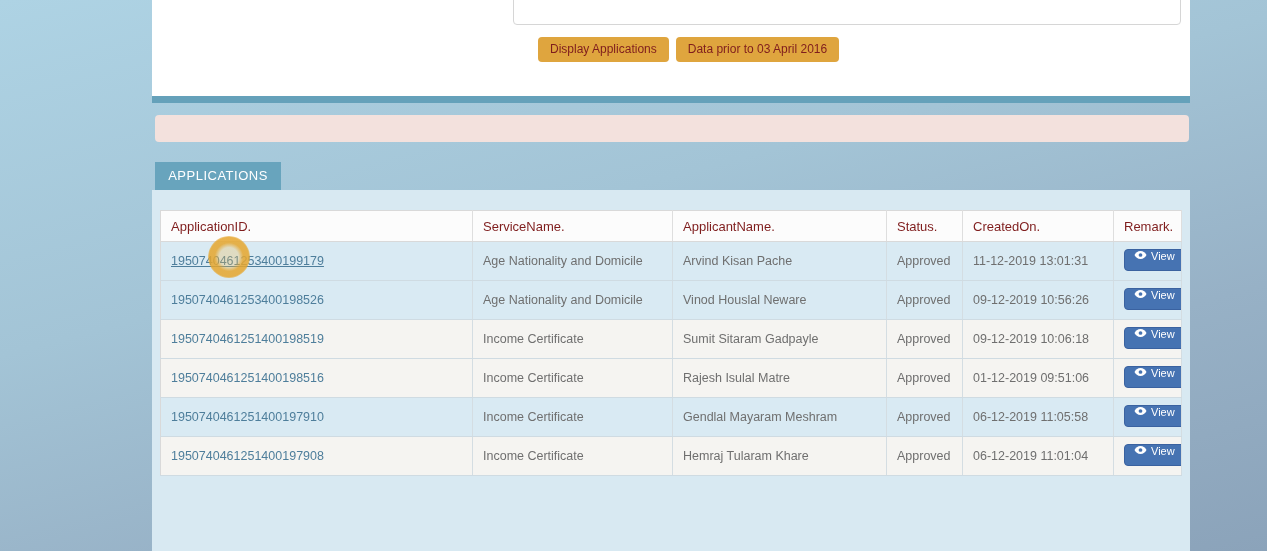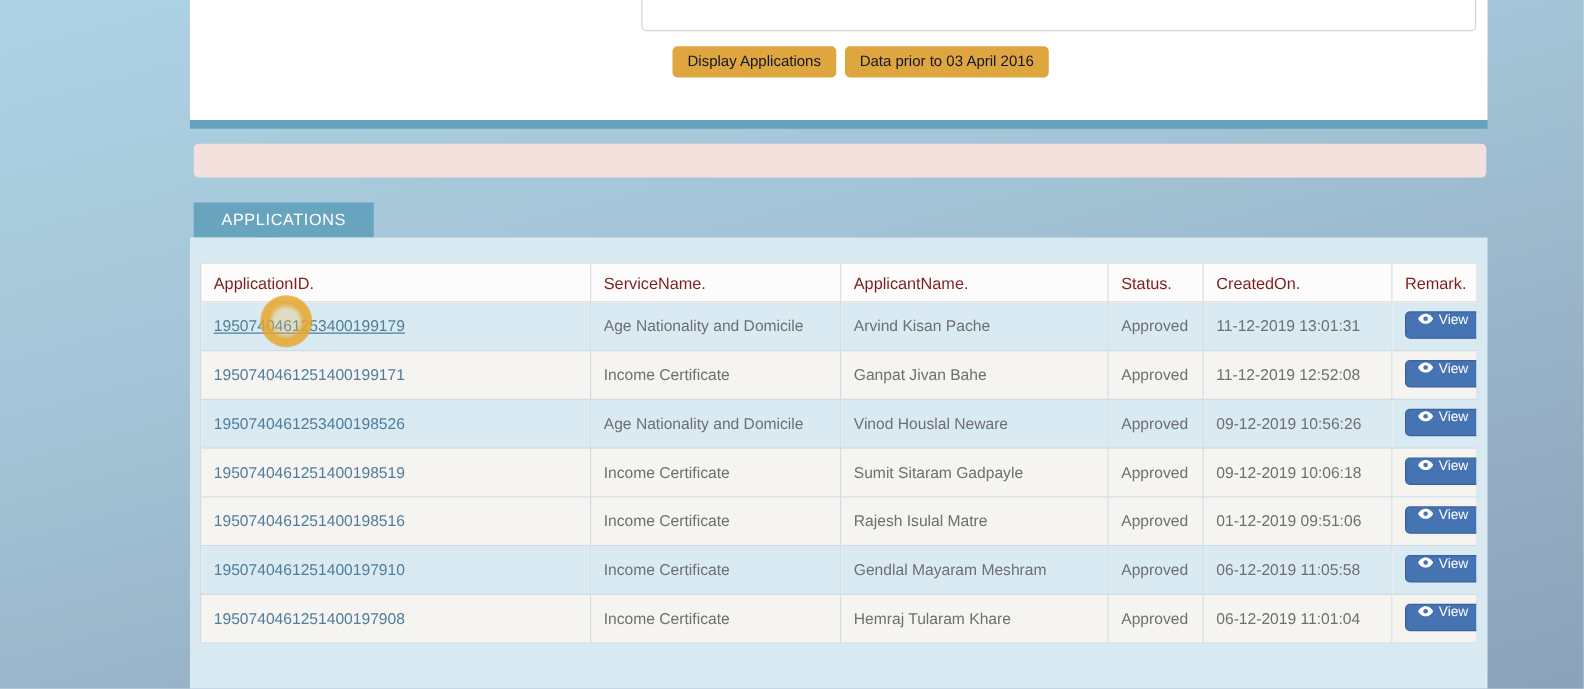--- a/index.html
+++ b/index.html
@@ -36,21 +36,21 @@
     position: absolute;
     left: 538px; top: 37px;
     display: flex; gap: 7px;
   }
   .btn-orange {
     height: 25px;
     padding: 0 12px;
     background: #dfa53e;
     border: none;
     border-radius: 4px;
-    color: #0f172a;
+    color: #7f1d1d;
     font-size: 12px;
     line-height: 25px;
     font-family: "Liberation Sans", sans-serif;
     cursor: pointer;
     white-space: nowrap;
   }
 
   .teal-bar {
     position: absolute;
     left: 152px; top: 96px;
@@ -62,21 +62,21 @@
     position: absolute;
     left: 155px; top: 115px;
     width: 1034px; height: 27px;
     background: #f3e1dd;
     border-radius: 4px;
   }
 
   .tab {
     position: absolute;
     left: 155px; top: 162px;
-    width: 144px; height: 28px;
+    width: 126px; height: 28px;
     background: #68a4bd;
     color: #ffffff;
     font-size: 13px;
     line-height: 28px;
     text-align: center;
     letter-spacing: 0.5px;
     cursor: pointer;
   }
   .tab-pointer {
     position: absolute;
@@ -216,36 +216,20 @@
           <td><button class="btn-view">
               <span>
                 <svg viewBox="0 0 16 12" width="13" height="10" aria-hidden="true">
                   <path d="M8 1C4.6 1 1.8 3.4.6 6 1.8 8.6 4.6 11 8 11s6.2-2.4 7.4-5C14.2 3.4 11.4 1 8 1z" fill="#fff"></path>
                   <circle cx="8" cy="6" r="2.3" fill="#4673b2"></circle>
                 </svg>
               </span>
               <span>View</span>
             </button></td>
         </tr>
-        <tr class="row-gray">
-          <td><a class="app-link">1950740461251400199171</a></td>
-          <td>Income Certificate</td>
-          <td>Ganpat Jivan Bahe</td>
-          <td>Approved</td>
-          <td>11-12-2019 12:52:08</td>
-          <td><button class="btn-view">
-              <span>
-                <svg viewBox="0 0 16 12" width="13" height="10" aria-hidden="true">
-                  <path d="M8 1C4.6 1 1.8 3.4.6 6 1.8 8.6 4.6 11 8 11s6.2-2.4 7.4-5C14.2 3.4 11.4 1 8 1z" fill="#fff"></path>
-                  <circle cx="8" cy="6" r="2.3" fill="#4673b2"></circle>
-                </svg>
-              </span>
-              <span>View</span>
-            </button></td>
-        </tr>
         <tr class="row-blue">
           <td><a class="app-link">1950740461253400198526</a></td>
           <td>Age Nationality and Domicile</td>
           <td>Vinod Houslal Neware</td>
           <td>Approved</td>
           <td>09-12-2019 10:56:26</td>
           <td><button class="btn-view">
               <span>
                 <svg viewBox="0 0 16 12" width="13" height="10" aria-hidden="true">
                   <path d="M8 1C4.6 1 1.8 3.4.6 6 1.8 8.6 4.6 11 8 11s6.2-2.4 7.4-5C14.2 3.4 11.4 1 8 1z" fill="#fff"></path>

